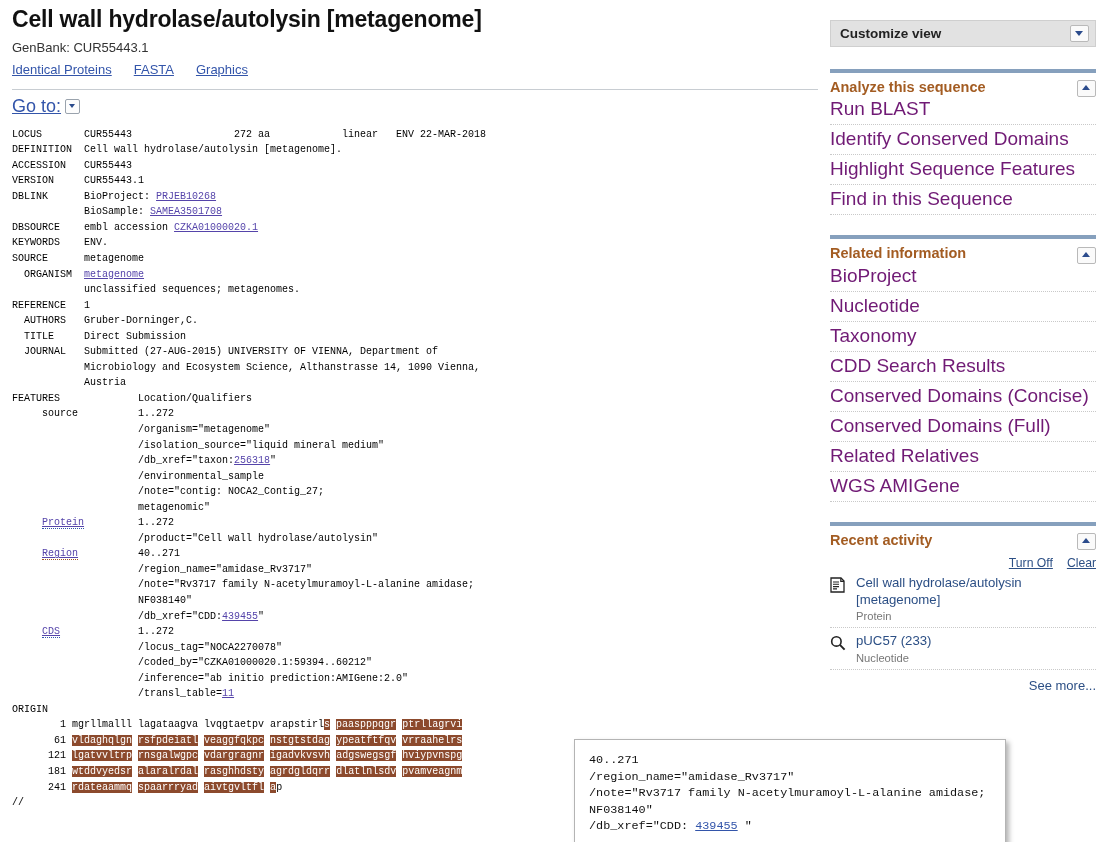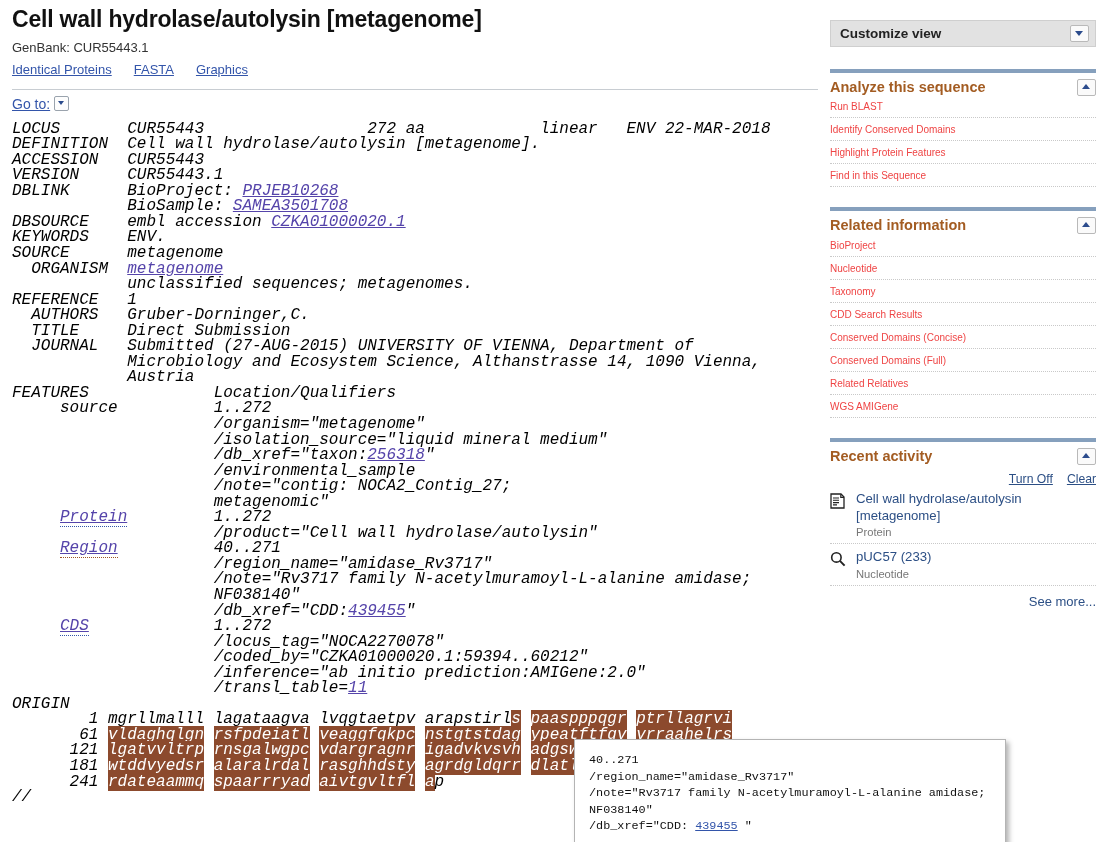--- a/index.html
+++ b/index.html
@@ -51,21 +51,21 @@
   }
 
   .hr-rule {
     border: 0;
     border-top: 1px solid #c8cdd2;
     margin: 0 0 6px 0;
     width: 806px;
   }
 
   #goto-row {
-    font-size: 14px;
+    font-size: 18px;
     margin-bottom: 10px;
     display: flex;
     align-items: center;
     gap: 4px;
   }
   #goto-row a {
     color: #3355aa;
     text-decoration: underline;
   }
   .tiny-dropdown {
@@ -85,25 +85,24 @@
     top: 4px;
     width: 0; height: 0;
     border-left: 3.5px solid transparent;
     border-right: 3.5px solid transparent;
     border-top: 4px solid #2b4b8c;
   }
 
   
   #genbank-record {
     font-family: "Liberation Mono", "DejaVu Sans Mono", monospace;
-    font-size: 16px;
+    font-size: 10px;
     line-height: 15.55px;
     color: #000;
     white-space: pre;
-    font-style: italic;
   }
   #genbank-record a {
     color: #5544aa;
     text-decoration: underline;
   }
   .feat-key {
     color: #3355aa;
     border-bottom: 1px dotted #3355aa;
     text-decoration: none;
   }
@@ -190,40 +189,40 @@
   }
 
   .panel { margin-bottom: 20px; }
   .panel-topbar {
     height: 4px;
     background: #86a0bd;
     margin-bottom: 6px;
   }
   .panel-head {
     display: flex;
-    align-items: flex-start;
+    align-items: center;
     justify-content: space-between;
   }
   .panel-title {
     font-size: 14.5px;
     font-weight: bold;
     color: #a35c22;
     line-height: 1.2;
     margin-bottom: 2px;
   }
   .panel-list { list-style: none; margin: 0; padding: 0; }
   .panel-list li {
     border-bottom: 1px dotted #c9c9c9;
     padding: 3px 0 4px 0;
   }
   .panel-list li:first-child { border-top: none; }
   .panel-list a {
-    color: #ef4444;
-    text-decoration: none;
-    font-size: 10px;
+    color: #701a75;
+    text-decoration: none;
+    font-size: 19px;
   }
   .first-item {
     padding-top: 0 !important;
   }
 
   
   #recent-activity .ra-controls {
     text-align: right;
     margin: 4px 0 5px 0;
   }
@@ -305,21 +304,21 @@
 
   <div class="panel" id="panel-analyze">
     <div class="panel-topbar"></div>
     <div class="panel-head">
       <div class="panel-title">Analyze this sequence</div>
       <span class="sq-btn up"></span>
     </div>
     <ul class="panel-list">
       <li class="first-item"><a href="#">Run BLAST</a></li>
       <li><a href="#">Identify Conserved Domains</a></li>
-      <li><a href="#">Highlight Protein Features</a></li>
+      <li><a href="#">Highlight Sequence Features</a></li>
       <li><a href="#">Find in this Sequence</a></li>
     </ul>
   </div>
 
   <div class="panel" id="panel-related">
     <div class="panel-topbar"></div>
     <div class="panel-head">
       <div class="panel-title">Related information</div>
       <span class="sq-btn up"></span>
     </div>

